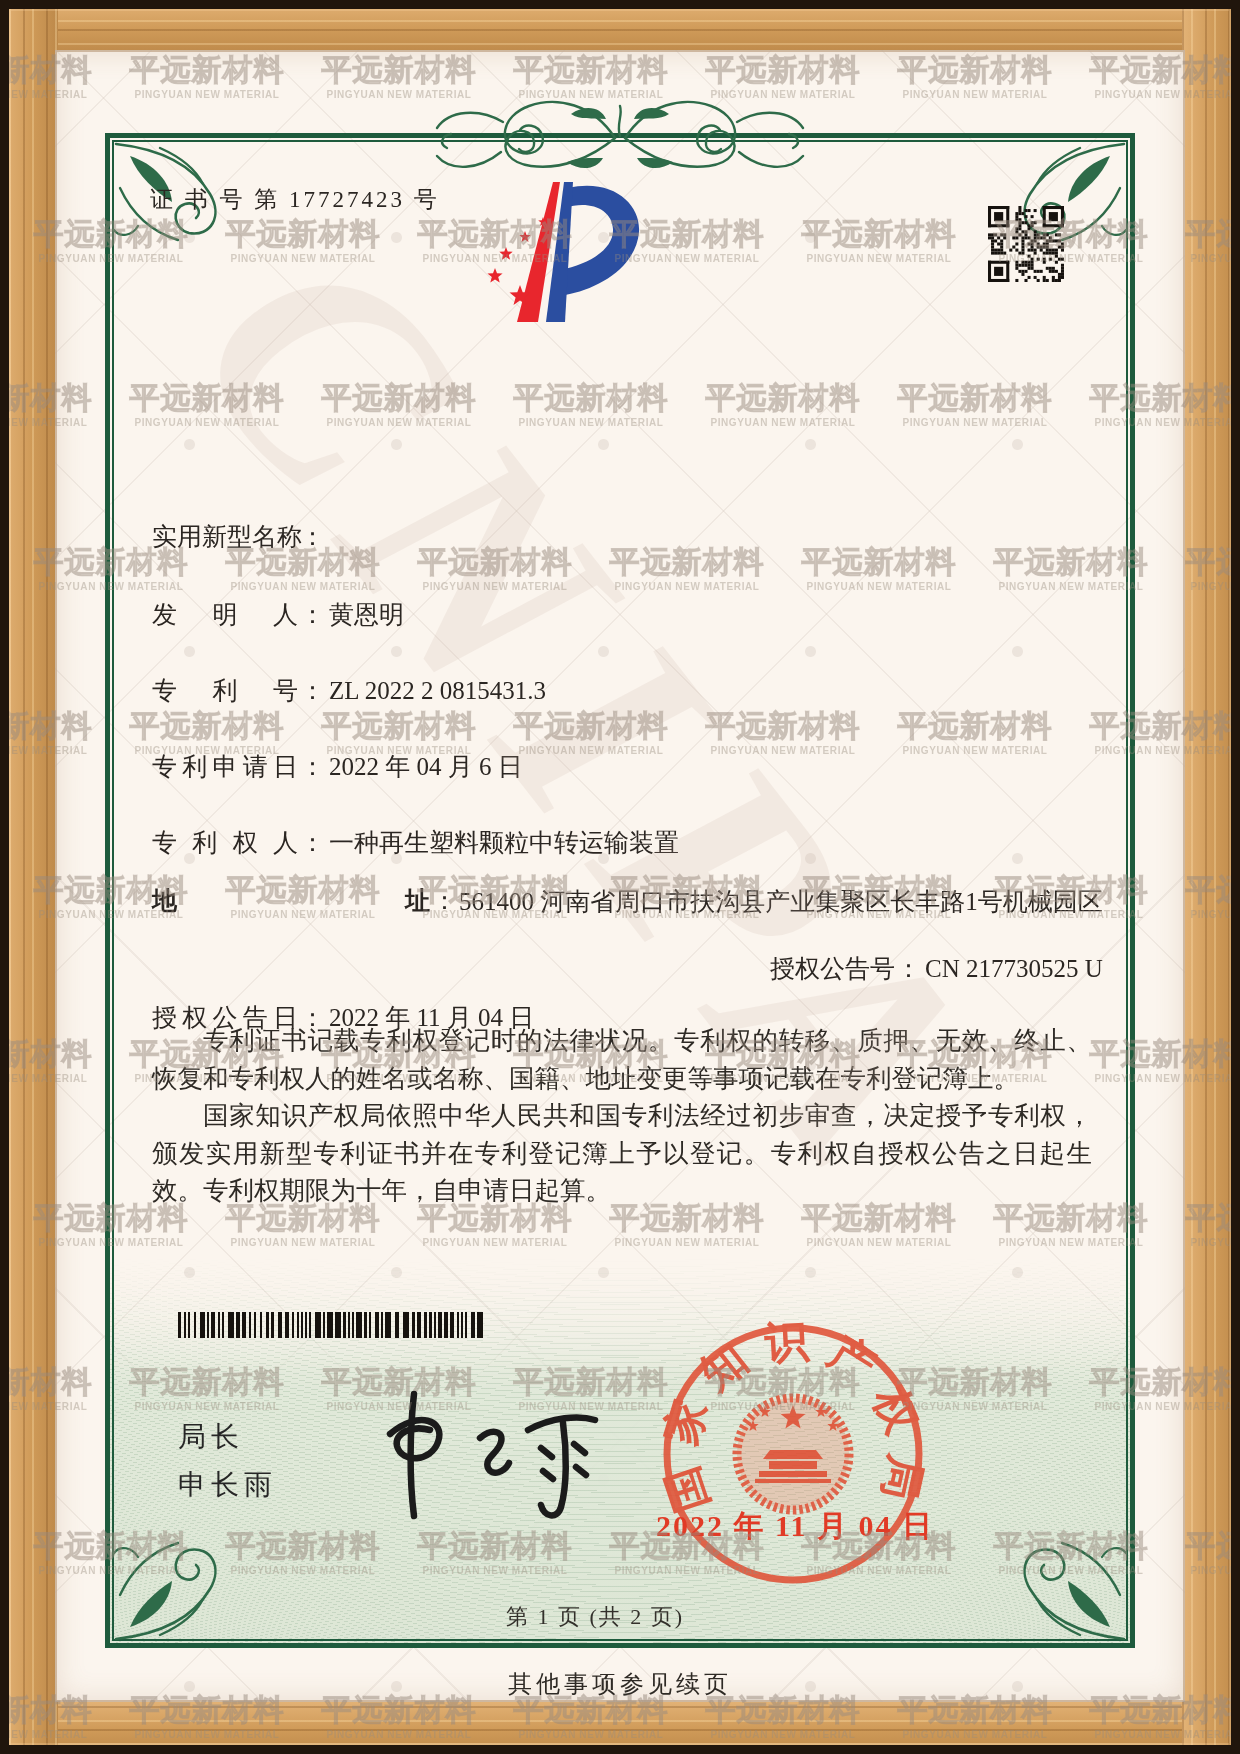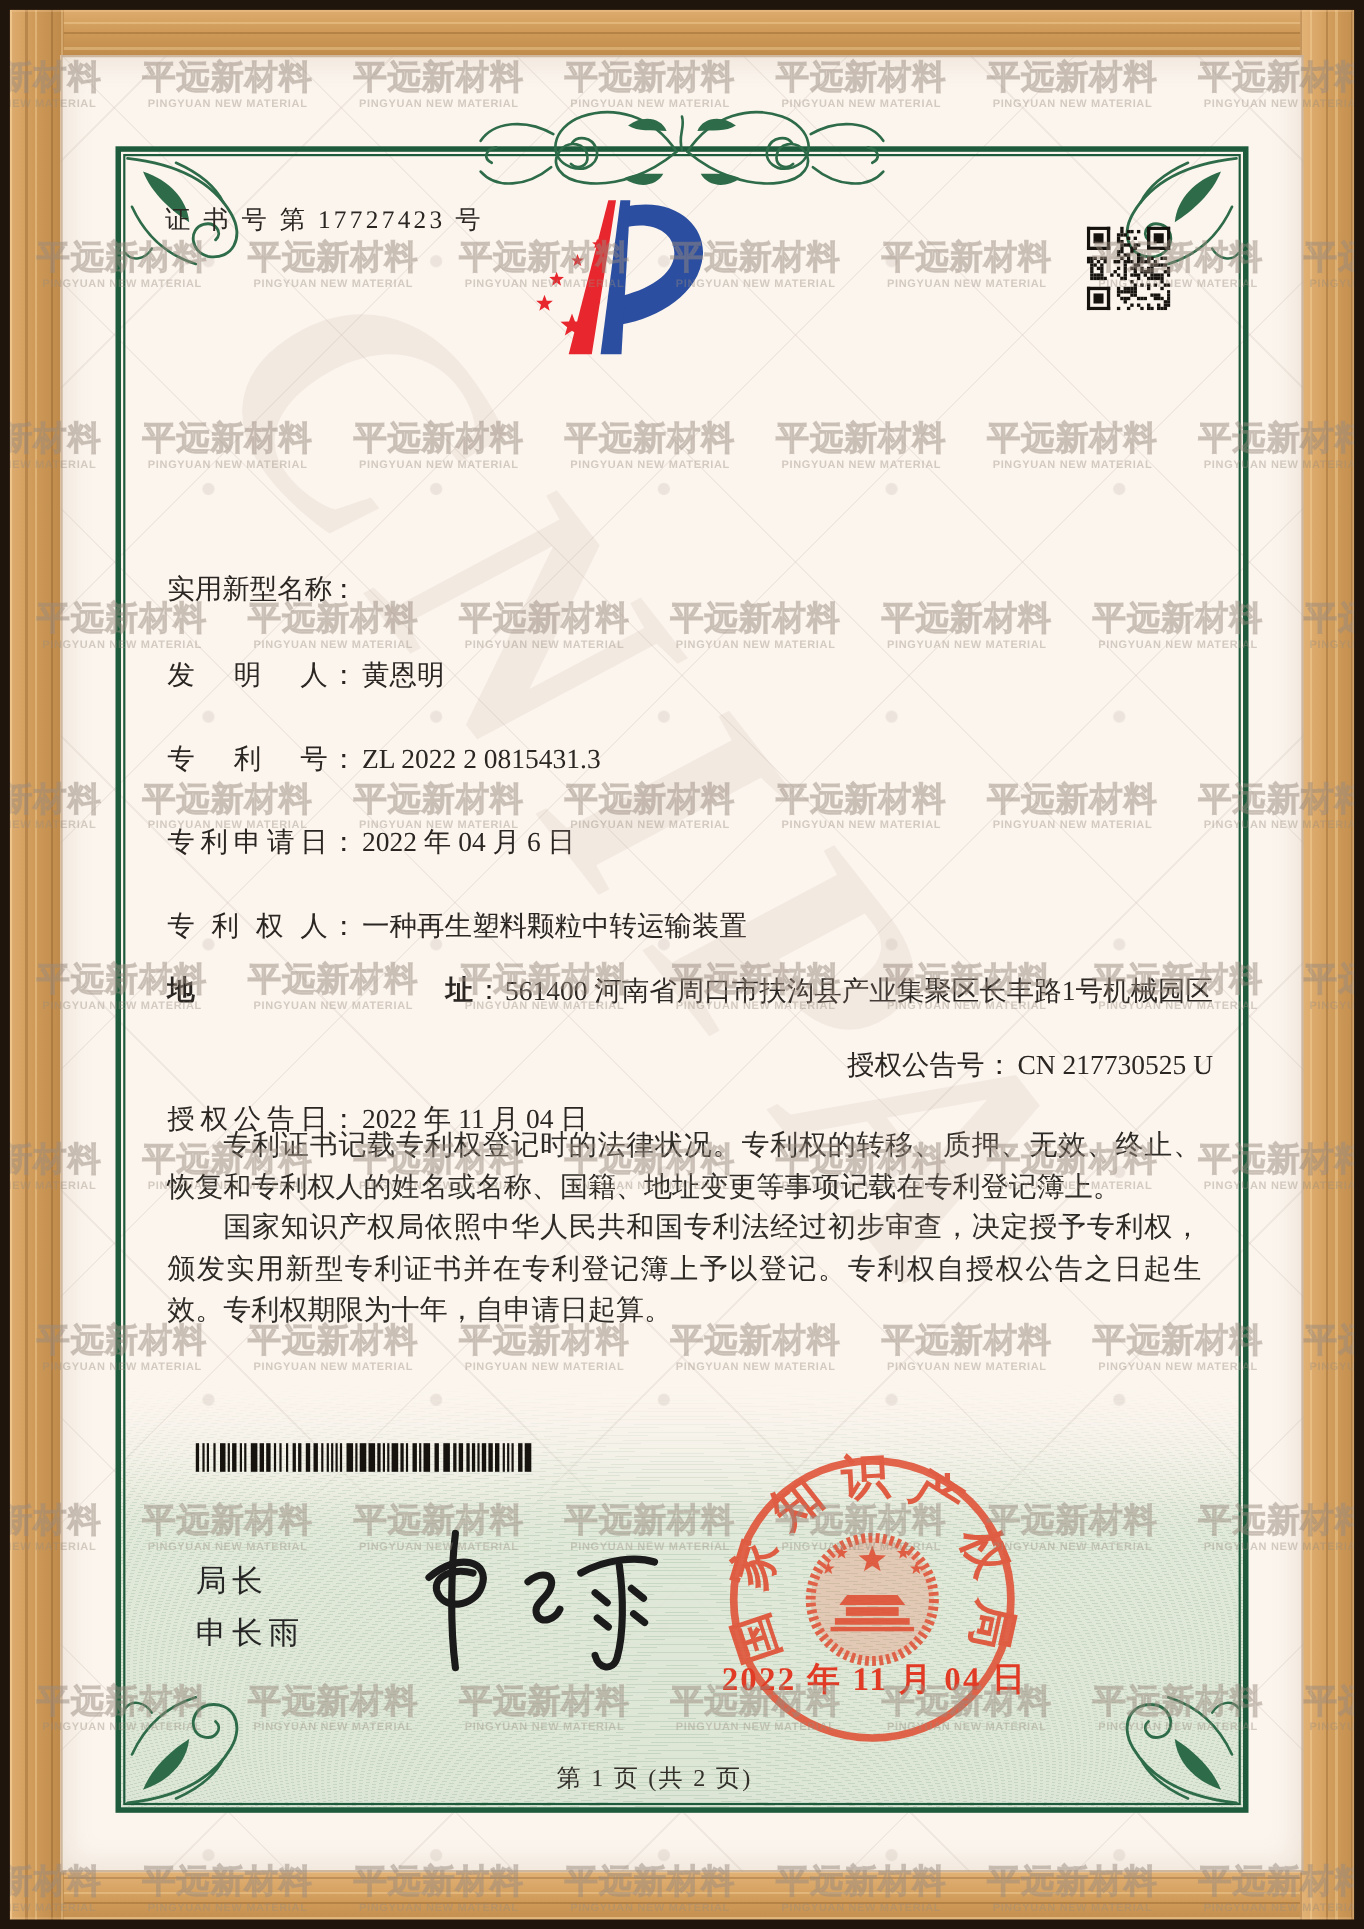--- a/index.html
+++ b/index.html
@@ -469,20 +469,21 @@
     <g fill="#df4a2f">
       <path d="M106,141 h60 l-7,-9 h-46 z"></path>
       <rect x="112" y="143" width="48" height="8"></rect>
       <rect x="102" y="153" width="68" height="6"></rect>
       <rect x="98" y="161" width="76" height="4"></rect>
     </g>
   </svg>
   <div class="abs seal-date">2022 年 11 月 04 日</div>
 
   <div class="abs page-no">第 1 页 (共 2 页)</div>
+  <div class="abs note">其他事项参见续页</div>
 
   <div class="wm-big">CNIPA</div>
   <div class="wm-layer" id="wmLayer">
       <div class="wm-unit" style="left: -70px; top: 50px;">
         <div class="wm-cn">平远新材料</div>
         <div class="wm-en">PINGYUAN NEW MATERIAL</div>
       </div>
       <div class="wm-unit" style="left: 122px; top: 50px;">
         <div class="wm-cn">平远新材料</div>
         <div class="wm-en">PINGYUAN NEW MATERIAL</div>

